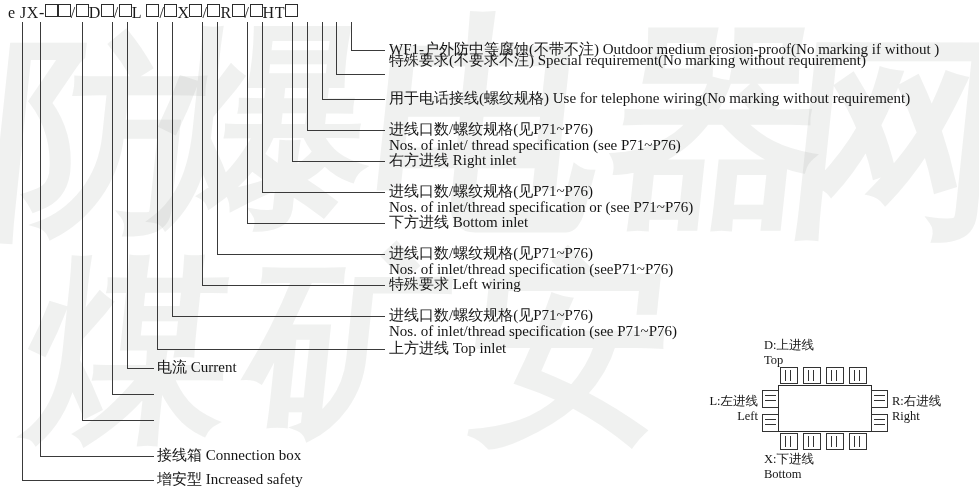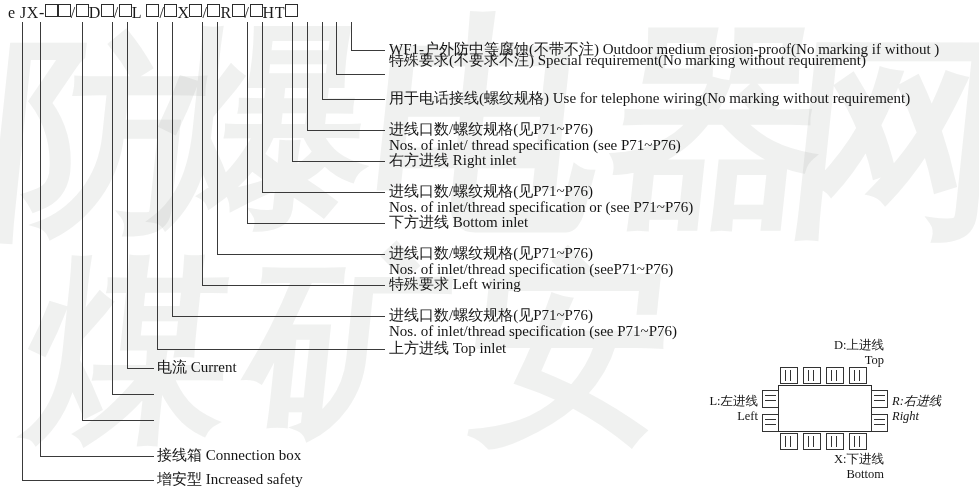--- a/index.html
+++ b/index.html
@@ -135,21 +135,21 @@
     height: 0;
     border-top: 1.1px solid #333;
   }
   .glv::before { top: 4px; }
   .glv::after  { top: 9px; }
 
   .bd-label {
     position: absolute;
     font-size: 12.5px;
     line-height: 14.5px;
-    text-align: right;
+    text-align: left;
     white-space: nowrap;
     color: #141414;
   }
   .bd-label.lt { text-align: right; }
   .bd-label.rt { text-align: left; }
 </style>
 </head>
 <body>
 
 <div id="root">
@@ -318,21 +318,21 @@
       <div class="gl"></div>
       <div class="gl"></div>
       <div class="gl"></div>
     </div>
 
     <div class="bd-label lt" style="left:-12px; top:58px; width:70px;">
       <span>L:左进线</span><br>
       <span>Left</span>
     </div>
 
-    <div class="bd-label rt" style="left:192px; top:58px; width:80px;font-style:italic;">
+    <div class="bd-label rt" style="left:192px; top:58px; width:80px;">
       <span>R:右进线</span><br>
       <span>Right</span>
     </div>
 
     <div class="bd-label" style="left:64px; top:116px; width:120px;">
       <span>X:下进线</span><br>
       <span>Bottom</span>
     </div>
 
   </div>

